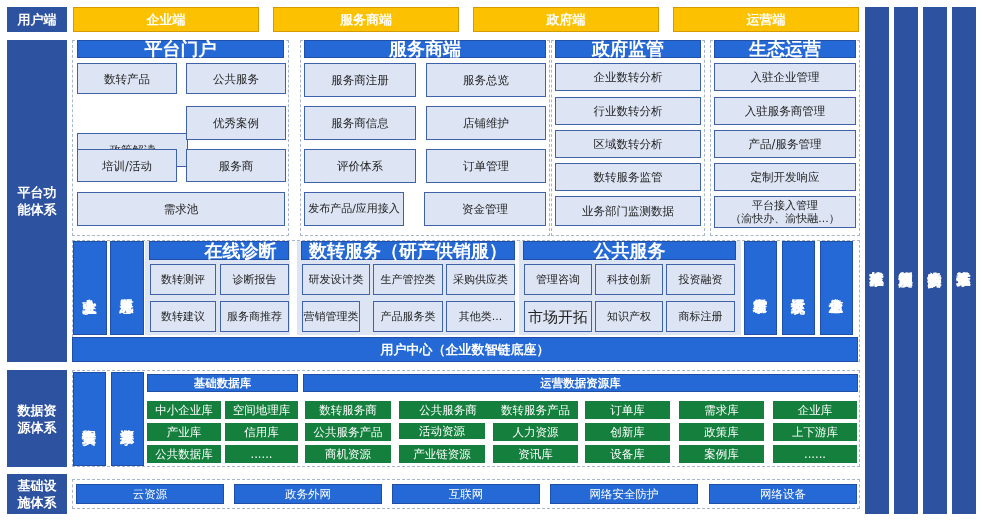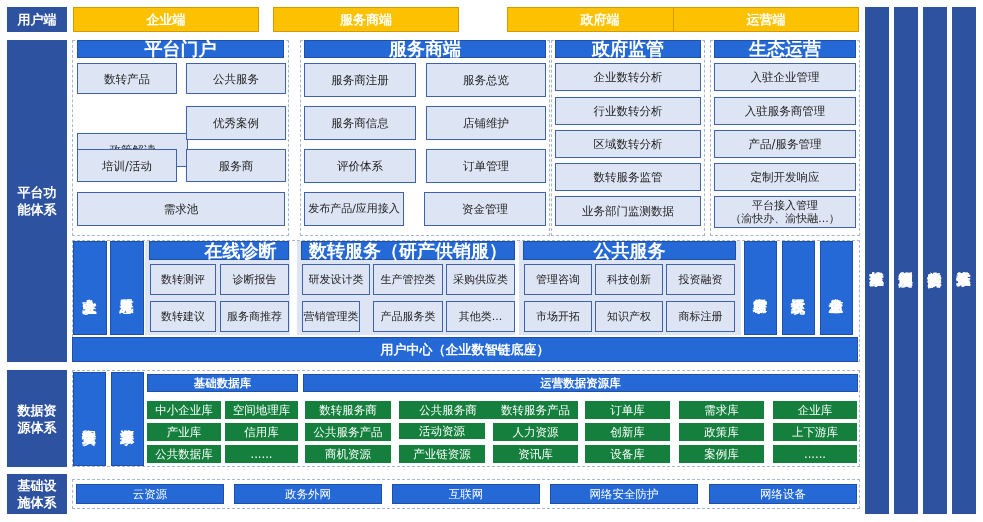--- a/index.html
+++ b/index.html
@@ -38,21 +38,21 @@
 <div class="abs navy rowlabel" style="left:7px;top:474px;width:60px;height:40px;padding:0 8px;">
     <span>基础设施体系</span>
   </div>
 
 <div class="abs yellow" style="left:73px;top:7px;width:186px;height:25px;">
     <span>企业端</span>
   </div>
 <div class="abs yellow" style="left:273px;top:7px;width:186px;height:25px;">
     <span>服务商端</span>
   </div>
-<div class="abs yellow" style="left:473px;top:7px;width:186px;height:25px;margin-left:34px;">
+<div class="abs yellow" style="left:473px;top:7px;width:186px;height:25px;">
     <span>政府端</span>
   </div>
 <div class="abs yellow" style="left:673px;top:7px;width:186px;height:25px;">
     <span>运营端</span>
   </div>
 
 <div class="abs pillar" style="left:865px;top:7px;width:24px;height:507px;">
     <span>标准规范体系</span>
   </div>
 <div class="abs pillar" style="left:894px;top:7px;width:24px;height:507px;">
@@ -215,21 +215,21 @@
   </div>
 <div class="abs cell" style="left:524px;top:264px;width:68px;height:31px;font-size:11px;">
     <span>管理咨询</span>
   </div>
 <div class="abs cell" style="left:595px;top:264px;width:68px;height:31px;font-size:11px;">
     <span>科技创新</span>
   </div>
 <div class="abs cell" style="left:666px;top:264px;width:69px;height:31px;font-size:11px;">
     <span>投资融资</span>
   </div>
-<div class="abs cell" style="left:524px;top:301px;width:68px;height:31px;font-size:11px;">
+<div class="abs cell" style="left:524px;top:301px;width:68px;height:31px;font-size:15px;">
     <span>市场开拓</span>
   </div>
 <div class="abs cell" style="left:595px;top:301px;width:68px;height:31px;font-size:11px;">
     <span>知识产权</span>
   </div>
 <div class="abs cell" style="left:666px;top:301px;width:69px;height:31px;font-size:11px;">
     <span>商标注册</span>
   </div>
 
 <div class="abs bluebar vtext" style="left:744px;top:241px;width:33px;height:94px;">

